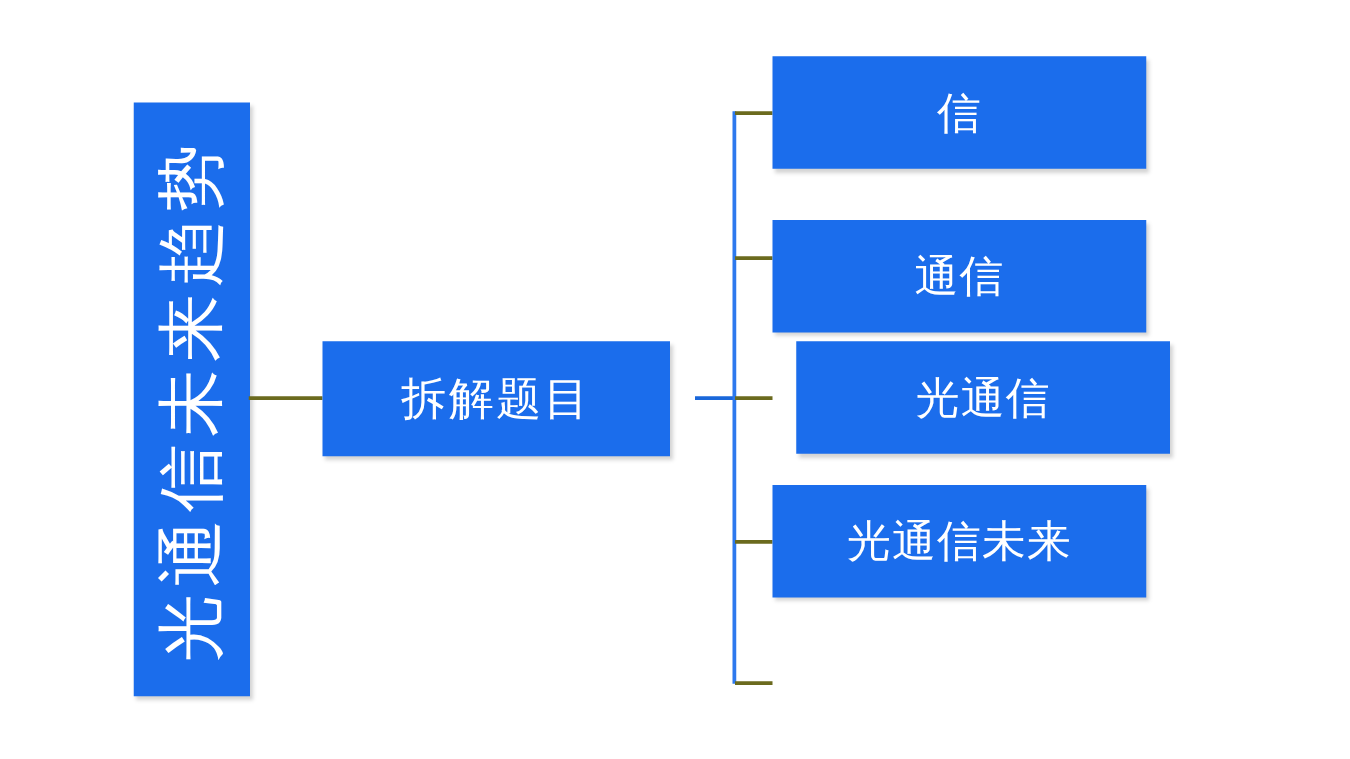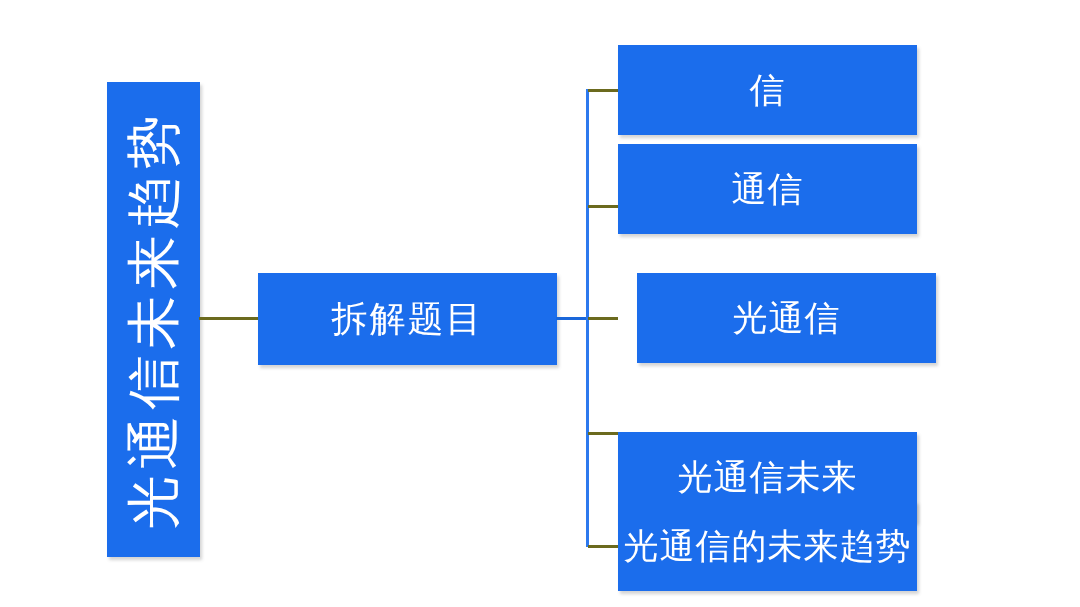--- a/index.html
+++ b/index.html
@@ -33,36 +33,36 @@
   .root-label {
     transform: rotate(-90deg);
     white-space: nowrap;
     font-size: 54px;
     letter-spacing: 6px;
     font-weight: 400;
   }
   .node-topic {
     left: 258px;
     top: 273px;
-    width: 299px;
+    width: 278px;
     height: 92px;
     font-size: 36px;
     letter-spacing: 2px;
   }
   .node-child {
     left: 618px;
     width: 299px;
     height: 90px;
     font-size: 35px;
     letter-spacing: 1px;
   }
   .child-1 { top: 45px;  }
-  .child-2 { top: 144px; }
+  .child-2 { top: 176px; }
   .child-3 { top: 273px; margin-left: 19px; }
-  .child-4 { top: 388px; margin-top: 44px; }
+  .child-4 { top: 388px; }
   .child-5 { top: 501px; }
   .connector {
     position: absolute;
     background: #6b6a1e;
   }
   .conn-root-topic {
     left: 199px;
     top: 317px;
     width: 59px;
     height: 3px;
@@ -125,17 +125,14 @@
   </div>
   <div class="node node-child child-2">
     <span>通信</span>
   </div>
   <div class="node node-child child-3">
     <span>光通信</span>
   </div>
   <div class="node node-child child-4">
     <span>光通信未来</span>
   </div>
-  <div class="node node-child child-5">
-    <span>光通信的未来趋势</span>
-  </div>
 
 </div>
 
 </body></html>

